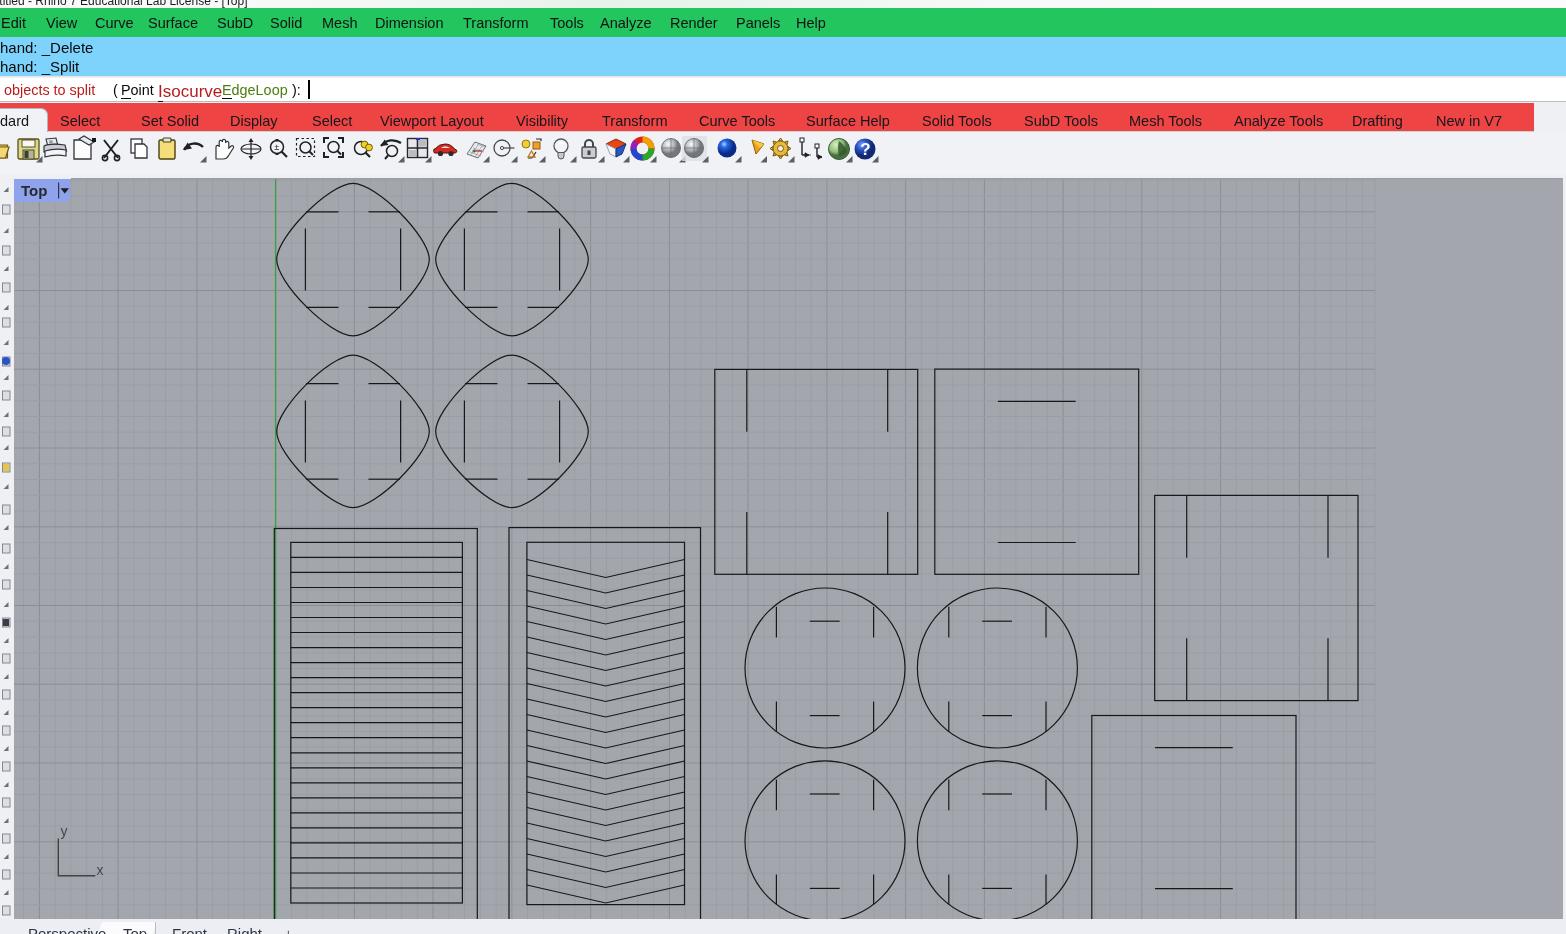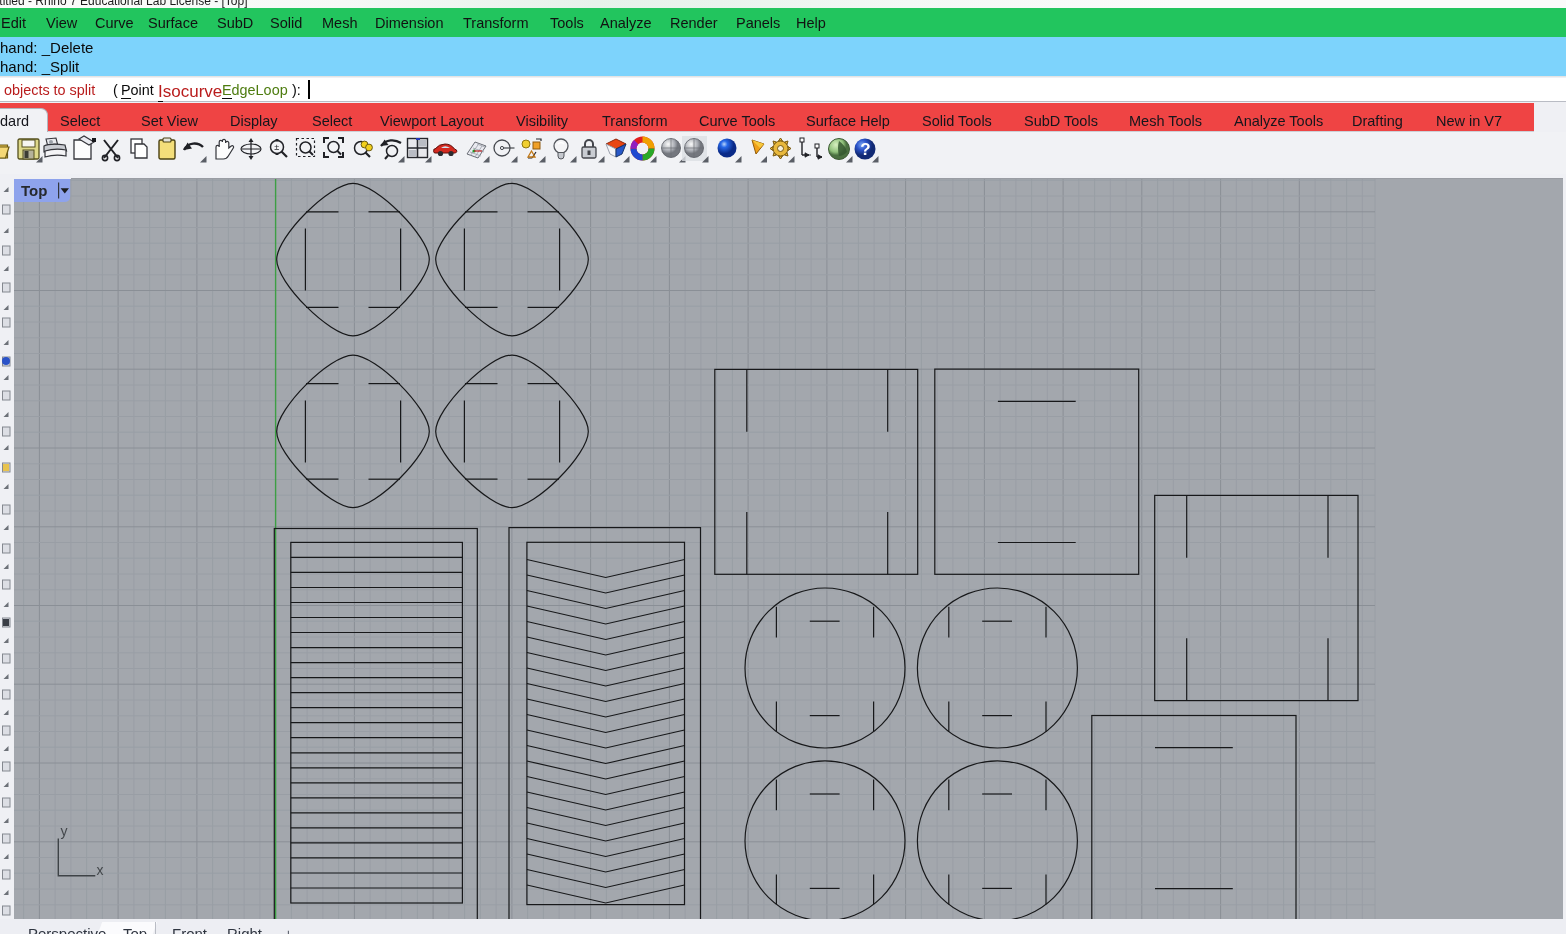--- a/index.html
+++ b/index.html
@@ -43,21 +43,21 @@
   <div style="position:absolute;left:222px;top:3.5px;font-size:14.4px;color:#4d7c0f"><span style="border-bottom:1px solid #0a0a0a">E</span>dgeLoop</div>
   <div style="position:absolute;left:292px;top:3.5px;font-size:14.4px;color:#0a0a0a">):</div>
   <div style="position:absolute;left:308px;top:2px;width:1.5px;height:19px;background:#000"></div>
 </div>
 
 <div style="position:absolute;left:0;top:103px;width:1534px;height:29px;background:#ef4444;border-bottom:1px solid #cdd0d6">
   <div style="position:absolute;left:-12px;top:5px;width:60px;height:25px;background:#f1f2f5;border:1px solid #b2b5bd;border-bottom:none;border-radius:0 7px 0 0"></div>
   <div style="position:absolute;left:0;top:9.5px;font-size:14.5px;color:#15161c">dard</div>
   <div style="position:absolute;left:0;top:9.5px;width:1566px;height:20px;font-size:14.5px;color:#15161c">
       <span style="position:absolute;left:60px;top:0">Select</span>
-      <span style="position:absolute;left:141px;top:0">Set View</span>
+      <span style="position:absolute;left:141px;top:0">Set Solid</span>
       <span style="position:absolute;left:230px;top:0">Display</span>
       <span style="position:absolute;left:312px;top:0">Select</span>
       <span style="position:absolute;left:380px;top:0">Viewport Layout</span>
       <span style="position:absolute;left:516px;top:0">Visibility</span>
       <span style="position:absolute;left:602px;top:0">Transform</span>
       <span style="position:absolute;left:699px;top:0">Curve Tools</span>
       <span style="position:absolute;left:806px;top:0">Surface Help</span>
       <span style="position:absolute;left:922px;top:0">Solid Tools</span>
       <span style="position:absolute;left:1024px;top:0">SubD Tools</span>
       <span style="position:absolute;left:1129px;top:0">Mesh Tools</span>

